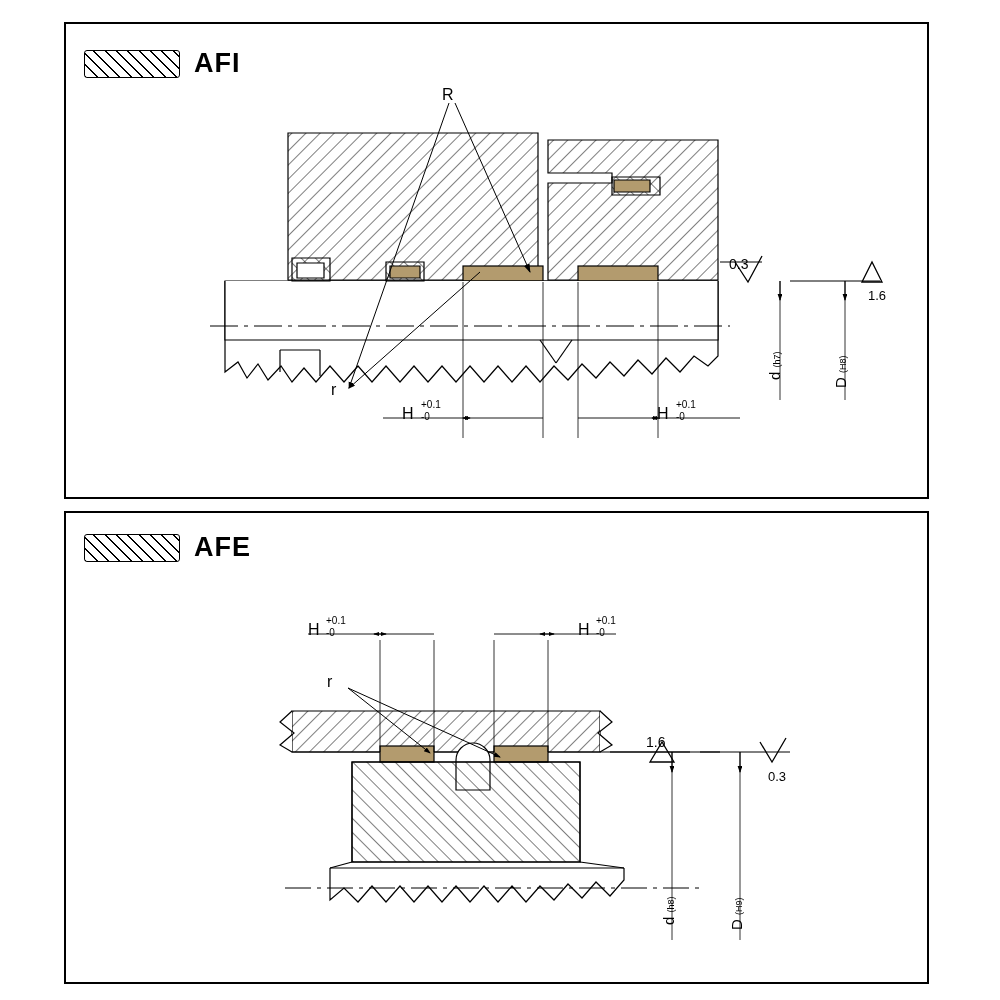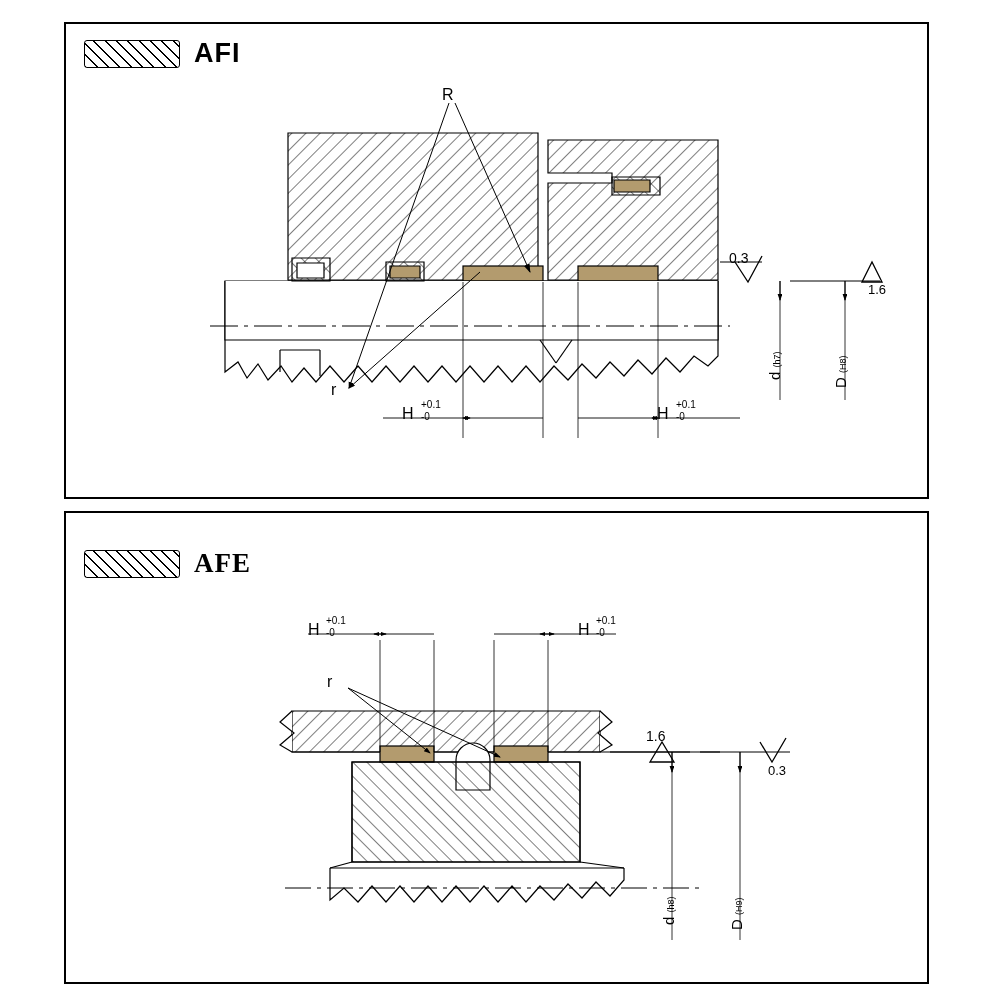--- a/index.html
+++ b/index.html
@@ -5,37 +5,37 @@
   html,body{margin:0;padding:0;background:#ffffff;}
   body{width:1000px;height:1000px;font-family:"Liberation Sans",sans-serif;color:#000;position:relative;overflow:hidden;}
   .panel{position:absolute;border:2px solid #000;background:#fff;box-sizing:border-box;}
   #panel-afi{left:64px;top:22px;width:865px;height:477px;}
   #panel-afe{left:64px;top:511px;width:865px;height:473px;}
   .legend{position:absolute;display:flex;align-items:center;gap:14px;}
   .legend-swatch{width:94px;height:26px;border:1.5px solid #000;border-radius:3px;
      background:repeating-linear-gradient(45deg,#000 0 1.4px,#fff 1.4px 8px);}
   .legend-label{font-size:27px;font-weight:bold;letter-spacing:1px;}
   svg{position:absolute;left:0;top:0;width:1000px;height:1000px;pointer-events:none;}
-  .lbl{position:absolute;font-size:14px;white-space:nowrap;}
+  .lbl{position:absolute;font-size:14px;white-space:nowrap;margin-top:6px;}
   .tolstack{position:absolute;font-size:10px;line-height:9px;}
   .dimname{position:absolute;font-size:16px;}
   .vert{position:absolute;font-size:15px;transform-origin:left top;transform:rotate(-90deg);white-space:nowrap;}
   .sub{font-size:9px;vertical-align:baseline;}
 </style>
 </head>
 <body>
 
 <div class="panel" id="panel-afi"></div>
-<div class="legend" style="left:84px;top:38px;">
+<div class="legend" style="left:84px;top:48px;">
   <div class="legend-swatch"></div>
   <div class="legend-label">AFI</div>
 </div>
 
 <div class="panel" id="panel-afe"></div>
-<div class="legend" style="left:84px;top:548px;font-family:Liberation Serif, serif;">
+<div class="legend" style="left:84px;top:532px;">
   <div class="legend-swatch"></div>
   <div class="legend-label">AFE</div>
 </div>
 
 <svg viewBox="0 0 1000 1000" xmlns="http://www.w3.org/2000/svg">
   <defs>
     <pattern id="hatchR" width="10" height="10" patternTransform="rotate(45)" patternUnits="userSpaceOnUse">
       <line x1="0" y1="0" x2="0" y2="10" stroke="#000" stroke-width="1"></line>
     </pattern>
     <pattern id="hatchL" width="10" height="10" patternTransform="rotate(-45)" patternUnits="userSpaceOnUse">

